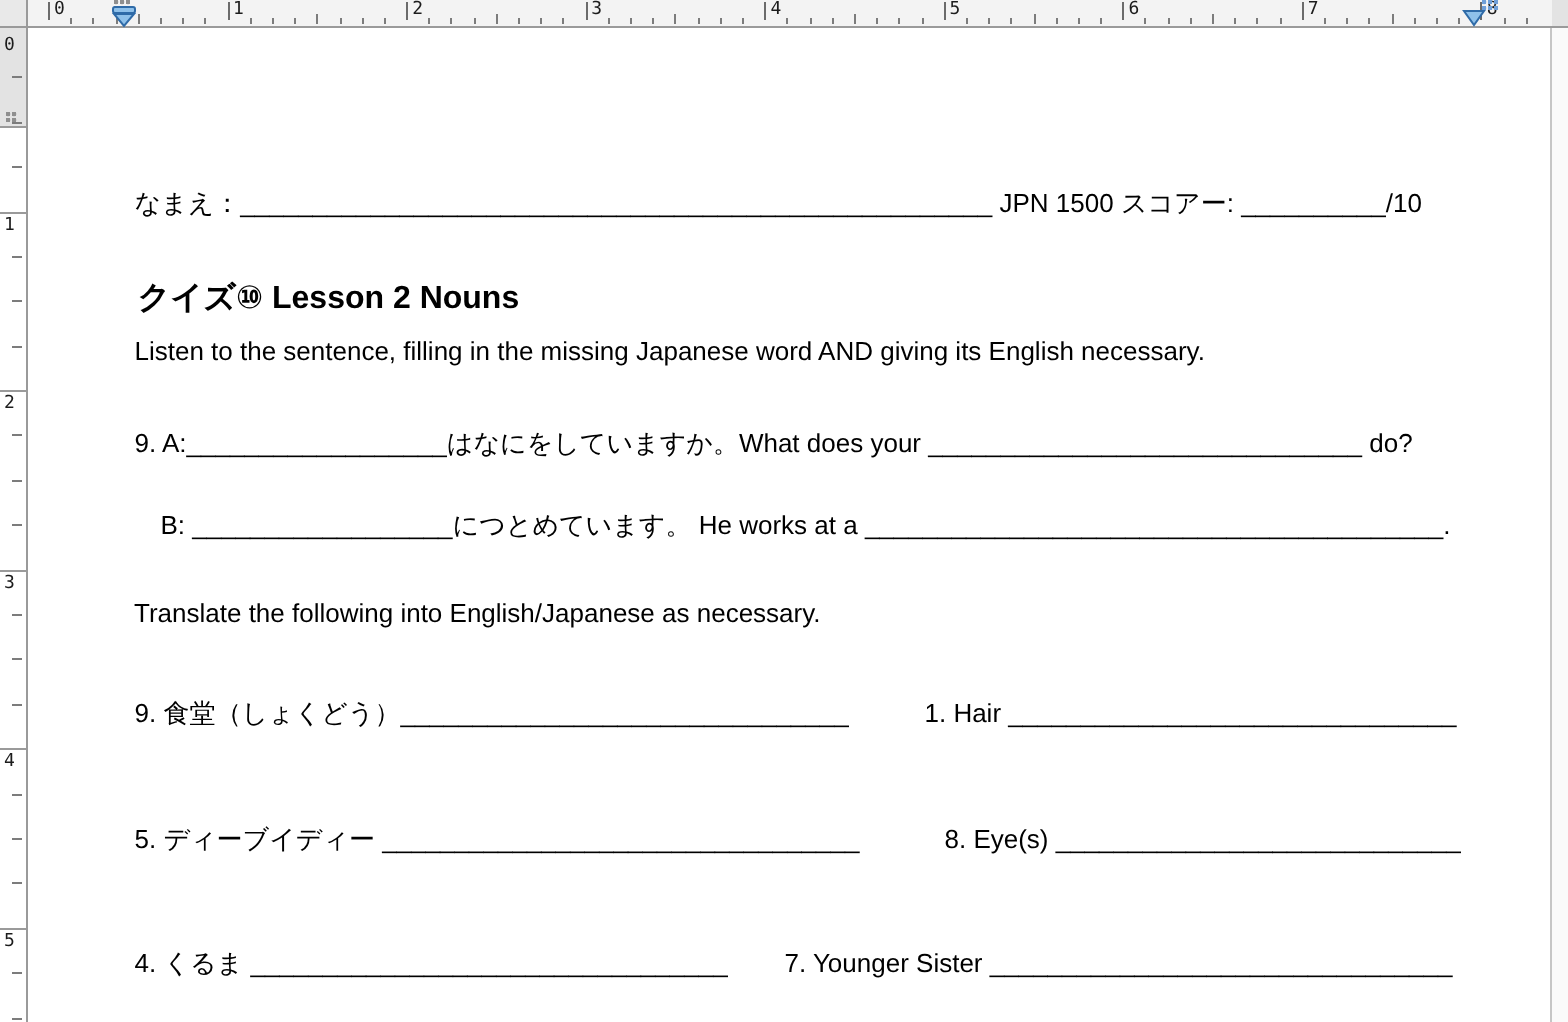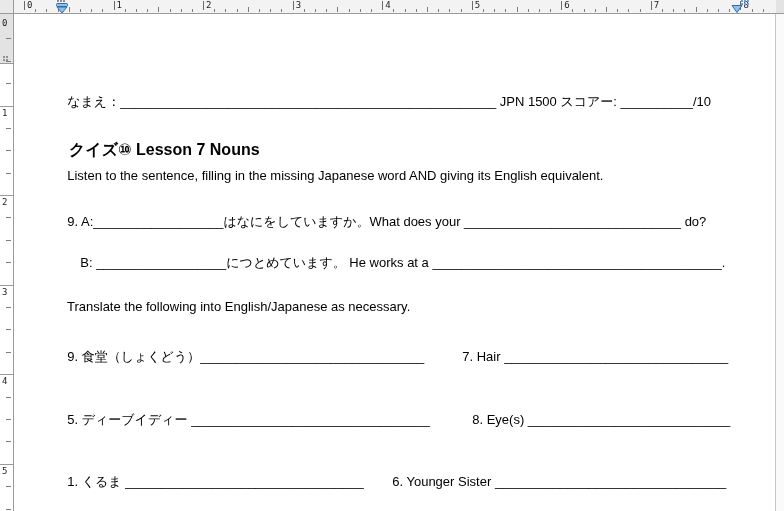--- a/index.html
+++ b/index.html
@@ -163,51 +163,51 @@
 
 <div id="page"></div>
 <div id="page-edge"></div>
 <div id="outside-right"></div>
 
 <div class="line" style="left:60px;top:76px">
   <span>なまえ：</span><span>____________________________________________________</span><span> JPN 1500 スコアー: </span><span>__________</span><span>/10</span>
 </div>
 
 <div class="line title-line" style="left:60px;top:120px">
-  <span>クイズ⑩ Lesson 7 Nouns</span>
+  <span>クイズ⑩ Lesson 2 Nouns</span>
 </div>
 
 <div class="line" style="left:60px;top:150px">
-  <span>Listen to the sentence, filling in the missing Japanese word AND giving its English equivalent.</span>
+  <span>Listen to the sentence, filling in the missing Japanese word AND giving its English necessary.</span>
 </div>
 
 <div class="line" style="left:60px;top:196px">
   <span>9. A:</span><span>__________________</span><span>はなにをしていますか。</span><span class="it">What does your </span><span class="it">______________________________</span><span class="it"> do?</span>
 </div>
 
 <div class="line" style="left:73px;top:237px">
   <span>B: </span><span>__________________</span><span>につとめています。 </span><span class="it">He works at a </span><span class="it">________________________________________</span><span>.</span>
 </div>
 
 <div class="line" style="left:60px;top:281px">
   <span>Translate the following into English/Japanese as necessary.</span>
 </div>
 
 <div class="line" style="left:60px;top:331px">
   <span>9. 食堂（しょくどう）</span><span>_______________________________</span>
 </div>
 <div class="line" style="left:455px;top:331px">
-  <span>7. Hair </span><span>_______________________________</span>
+  <span>1. Hair </span><span>_______________________________</span>
 </div>
 
 <div class="line" style="left:60px;top:394px">
   <span>5. ディーブイディー </span><span>_________________________________</span>
 </div>
 <div class="line" style="left:465px;top:394px">
   <span>8. Eye(s) </span><span>____________________________</span>
 </div>
 
 <div class="line" style="left:60px;top:456px">
-  <span>1. くるま </span><span>_________________________________</span>
+  <span>4. くるま </span><span>_________________________________</span>
 </div>
 <div class="line" style="left:385px;top:456px">
-  <span>6. Younger Sister </span><span>________________________________</span>
+  <span>7. Younger Sister </span><span>________________________________</span>
 </div>
 
 </body></html>

